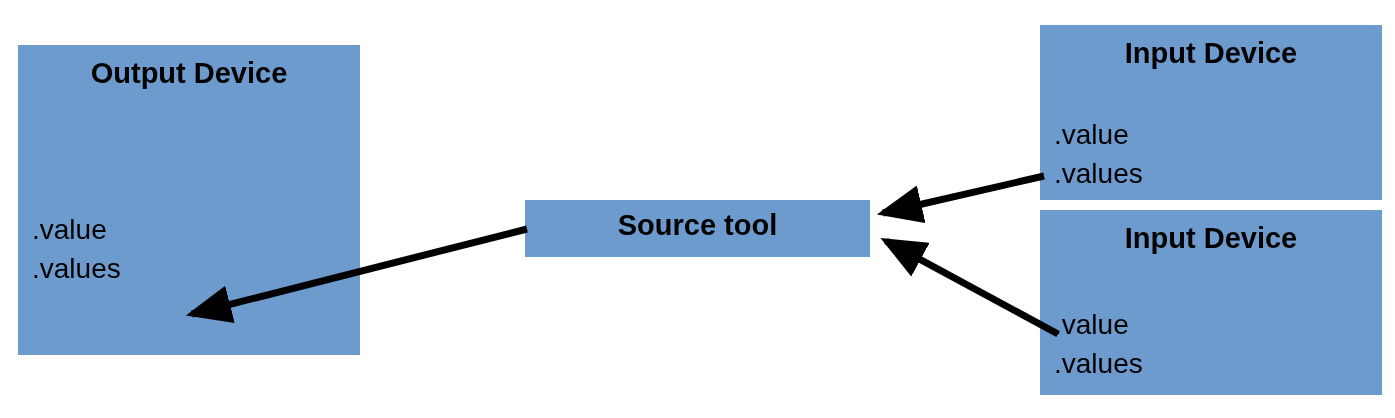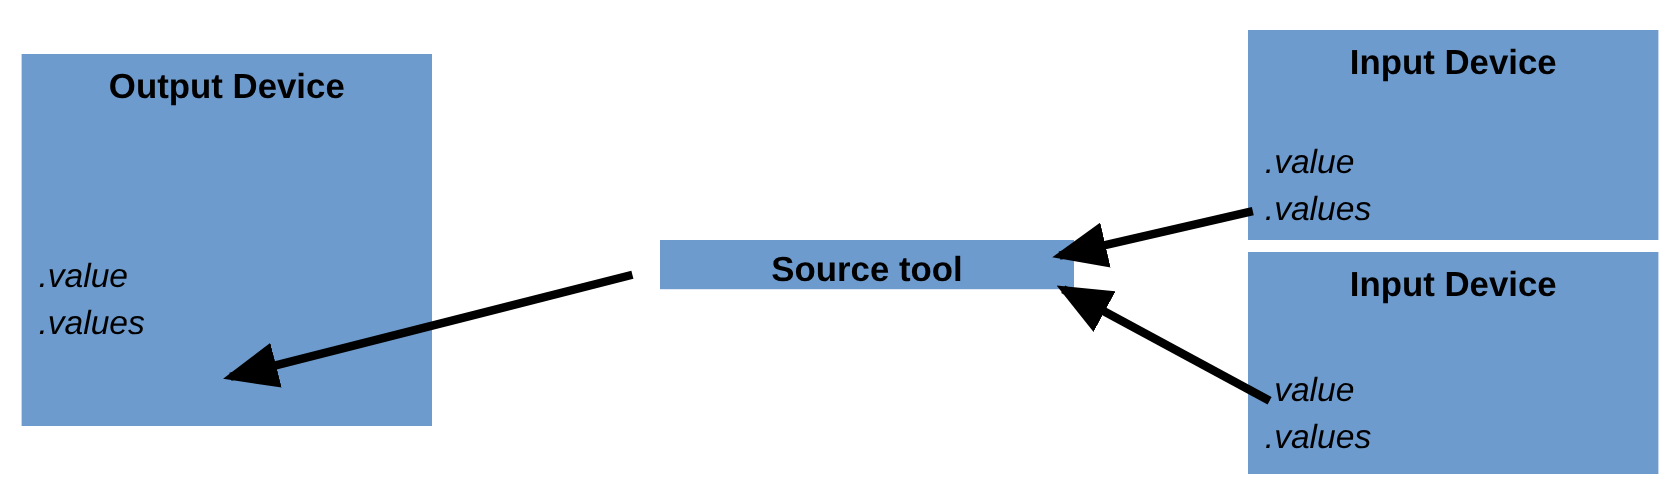--- a/index.html
+++ b/index.html
@@ -27,27 +27,27 @@
     font-size: 29px;
     text-align: center;
     padding-top: 12px;
   }
   .node-fields {
     position: absolute;
     left: 14px;
     font-size: 28px;
     line-height: 39px;
   }
-  .field { display: block; font-style: italic; }
+  .field { display: block; }
 
   
   #output-device   { left: 18px;  top: 45px;  width: 342px; height: 310px; }
   #output-device .node-fields { top: 165px; }
 
-  #source-tool     { left: 550px; top: 200px; width: 345px; height: 41px; }
+  #source-tool     { left: 525px; top: 200px; width: 345px; height: 57px; }
   #source-tool .node-title { padding-top: 9px; }
 
   #input-device-top    { left: 1040px; top: 25px;  width: 342px; height: 175px; }
   #input-device-top .node-fields { top: 90px; }
 
   #input-device-bottom { left: 1040px; top: 210px; width: 342px; height: 185px; }
   #input-device-bottom .node-fields { top: 95px; }
 
   .connector-layer {
     position: absolute;

